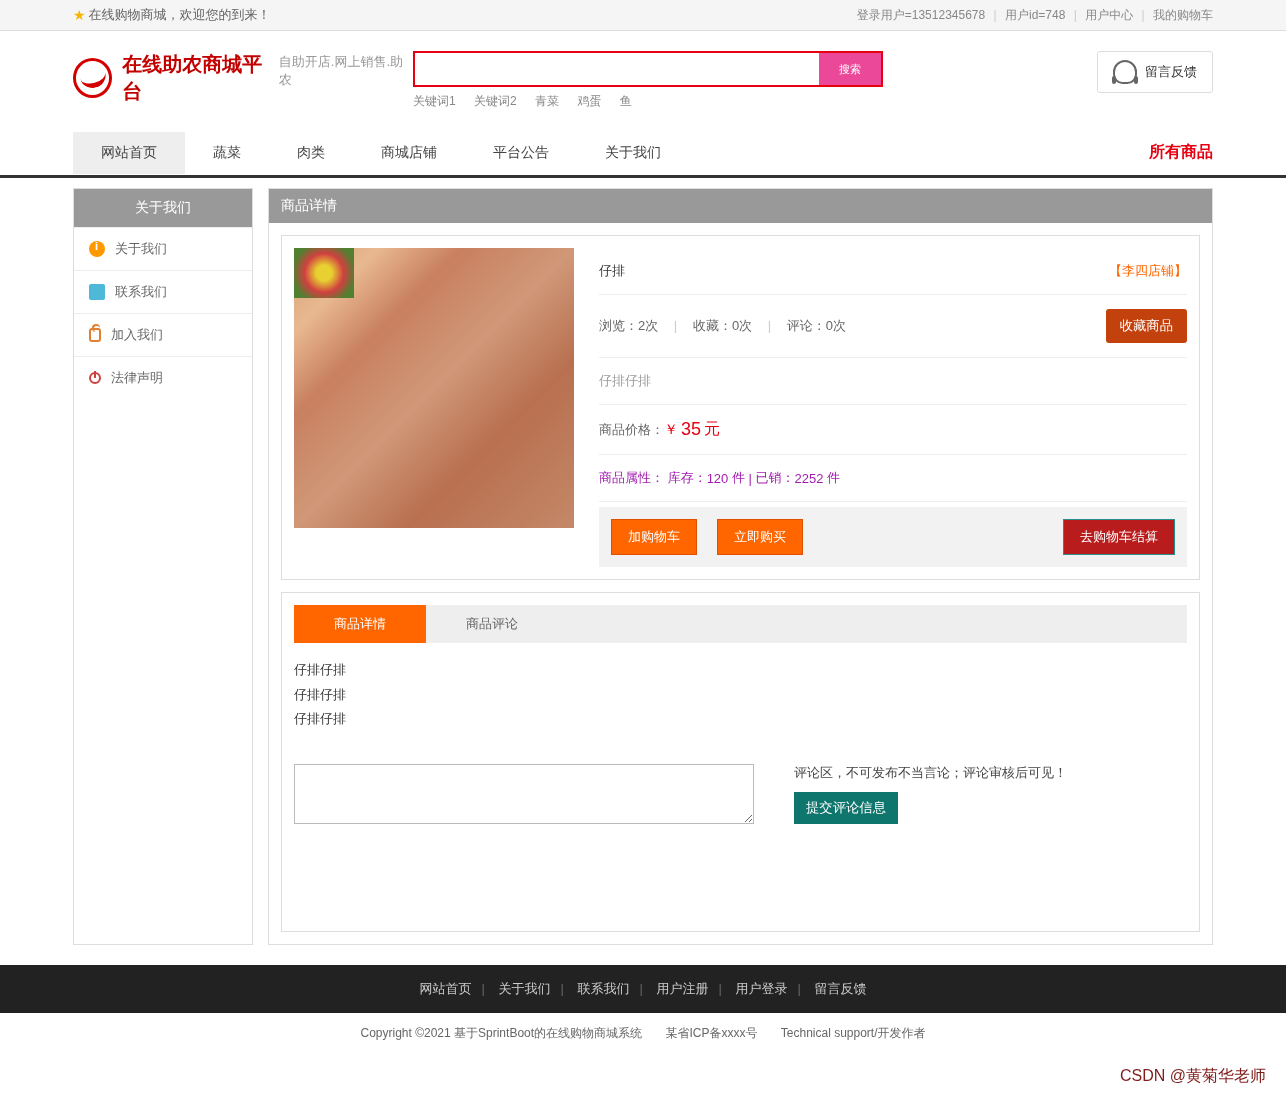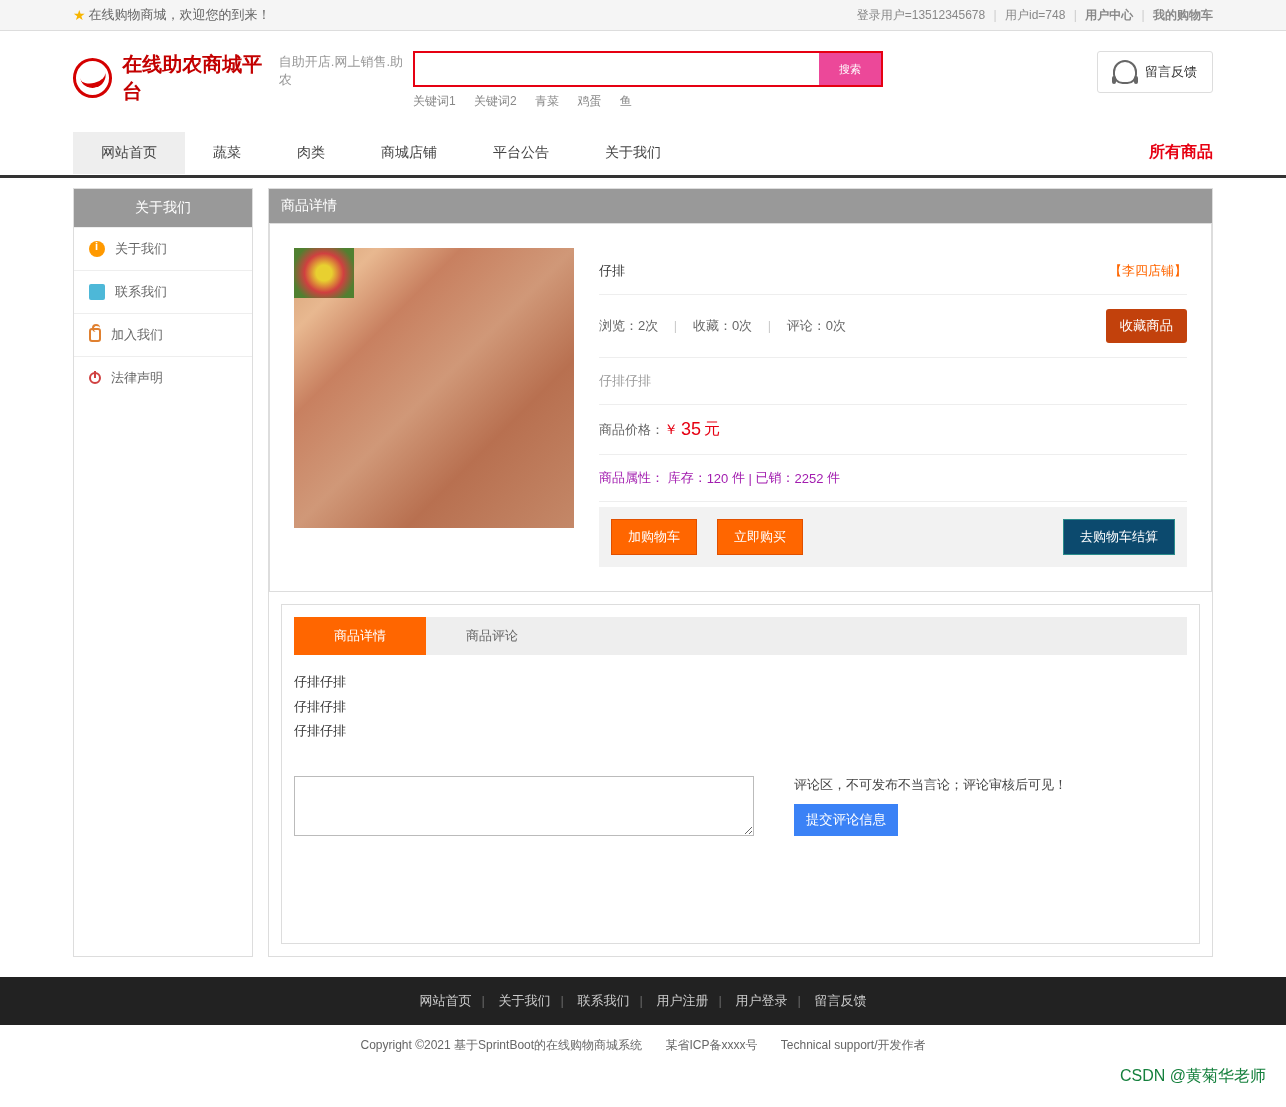--- a/index.html
+++ b/index.html
@@ -3,21 +3,21 @@
   <meta charset="utf-8">
   <style>
     * { margin: 0; padding: 0; box-sizing: border-box; }
     body { font-family: "Microsoft YaHei", Arial, sans-serif; font-size: 13px; color: #333; background: #fff; }
     
     .top-bar { background: #f5f5f5; border-bottom: 1px solid #ddd; padding: 6px 0; }
     .top-bar-inner { width: 1140px; margin: 0 auto; display: flex; justify-content: space-between; align-items: center; }
     .top-left { display: flex; align-items: center; gap: 3px; color: #666; }
     .star-icon { color: #f7b500; font-size: 14px; }
     .top-right { color: #888; font-size: 12px; }
-    .top-right a { color: #888; text-decoration: none; font-weight: bold; }
+    .top-right a { color: #888; text-decoration: none; }
     .top-right .sep { margin: 0 5px; color: #ccc; }
     
     .header { width: 1140px; margin: 0 auto; padding: 20px 0 10px; display: flex; align-items: flex-start; }
     .logo-area { display: flex; align-items: center; gap: 10px; width: 340px; }
     .logo-icon { width: 40px; height: 40px; border: 3px solid #d40000; border-radius: 50%; position: relative; }
     .logo-icon::before { content: ''; position: absolute; width: 26px; height: 18px; border-bottom: 5px solid #d40000; border-radius: 0 0 20px 20px; top: 4px; left: 4px; transform: rotate(-15deg); }
     .logo-text { display: flex; flex-direction: row; }
     .logo-title { color: #c30000; font-size: 20px; font-weight: bold; }
     .logo-sub { color: #999; font-size: 13px; margin-top: 2px; }
     
@@ -51,59 +51,59 @@
     .icon-info::after { content: 'i'; color: #fff; position: absolute; left: 6px; top: -1px; font-size: 11px; font-weight: bold; }
     .icon-contact { background: #4db8d8; border-radius: 2px; }
     .icon-join { border: 2px solid #e08030; border-radius: 3px; width: 12px; height: 14px; position: relative; }
     .icon-join::after { content: ''; position: absolute; width: 6px; height: 6px; border: 2px solid #e08030; border-radius: 50%; border-bottom: none; border-right: none; top: -6px; left: 1px; }
     .icon-power { border: 2px solid #d04040; border-radius: 50%; width: 12px; height: 12px; position: relative; }
     .icon-power::after { content: ''; position: absolute; width: 2px; height: 7px; background: #d04040; top: -3px; left: 3px; }
     
     .content { flex: 1; border: 1px solid #ddd; }
     .content-header { background: #999; color: #fff; padding: 8px 12px; font-size: 14px; }
     
-    .product-box { margin: 0; border: 1px solid #ddd; padding: 24px; display: flex; gap: 25px; }
+    .product-box { margin: 12px; border: 1px solid #ddd; padding: 12px; display: flex; gap: 25px; }
     .product-img { width: 280px; height: 280px; background: linear-gradient(135deg, #d4a074 0%, #e8b890 15%, #c88060 30%, #d09878 50%, #b87050 70%, #c48868 100%); position: relative; overflow: hidden; }
     .product-img::before { content: ''; position: absolute; top: 0; left: 0; width: 60px; height: 50px; background: radial-gradient(circle, #e8d030 20%, #d04040 50%, #508030 80%); }
     
     .product-info { flex: 1; }
     .info-row { padding: 14px 0; border-bottom: 1px solid #eee; display: flex; align-items: center; }
     .info-row:last-child { border-bottom: none; }
     .product-title-row { justify-content: space-between; }
     .shop-link { color: #f60; }
     .stats { color: #666; }
     .stats .sep2 { margin: 0 12px; color: #ccc; }
     .fav-btn { margin-left: auto; background: #c2410c; color: #fff; border: none; padding: 8px 14px; border-radius: 3px; cursor: pointer; }
     .desc-row { color: #999; }
     .price-label { color: #666; }
     .price-yen { color: #e60012; font-size: 14px; }
     .price-num { color: #e60012; font-size: 18px; margin: 0 3px; }
     .price-unit { color: #e60012; font-size: 16px; }
     .attr-row { color: #a21caf; }
     .action-row { background: #f2f2f2; padding: 12px; display: flex; gap: 20px; align-items: center; margin-top: 5px; }
     .btn-orange { background: #f60; color: #fff; border: 1px solid #e05000; padding: 8px 16px; cursor: pointer; font-size: 13px; }
-    .btn-teal { background: #0c4a6e; color: #fff; border: 1px solid #2a8c8c; padding: 8px 16px; cursor: pointer; font-size: 13px; margin-left: auto; }
+    .btn-teal { background: #b91c1c; color: #fff; border: 1px solid #2a8c8c; padding: 8px 16px; cursor: pointer; font-size: 13px; margin-left: auto; }
     
     .detail-box { margin: 12px; border: 1px solid #ddd; padding: 12px; min-height: 340px; }
     .tabs { display: flex; background: #eee; }
     .tab { padding: 10px 40px; cursor: pointer; color: #666; }
     .tab.active { background: #f60; color: #fff; }
     .detail-content { padding: 15px 0; line-height: 1.9; }
     .comment-area { display: flex; gap: 40px; margin-top: 17px; justify-content: flex-end; }
     .comment-textarea { width: 460px; height: 60px; border: 1px solid #bbb; resize: both; padding: 5px; }
     .comment-right { flex: 1; }
     .comment-notice { color: #444; margin-bottom: 10px; }
-    .submit-btn { background: #3b82f6; color: #fff; border: none; padding: 7px 12px; cursor: pointer; }
+    .submit-btn { background: #0f766e; color: #fff; border: none; padding: 7px 12px; cursor: pointer; }
     
     .footer { background: #222; color: #ccc; padding: 15px 0; margin-top: 20px; text-align: center; }
     .footer a { color: #ccc; text-decoration: none; }
     .footer .fsep { margin: 0 10px; color: #666; }
     .copyright { text-align: center; padding: 12px 0; color: #666; font-size: 12px; }
     .copyright span { margin: 0 10px; }
-    .watermark { position: fixed; bottom: 20px; right: 20px; color: #15803d; font-size: 16px; }
+    .watermark { position: fixed; bottom: 20px; right: 20px; color: #7f1d1d; font-size: 16px; }
   </style>
 </head>
 <body>
 
 <div class="top-bar">
   <div class="top-bar-inner">
     <div class="top-left">
       <span class="star-icon">★</span>
       <span>在线购物商城，欢迎您的到来！</span>
     </div>

